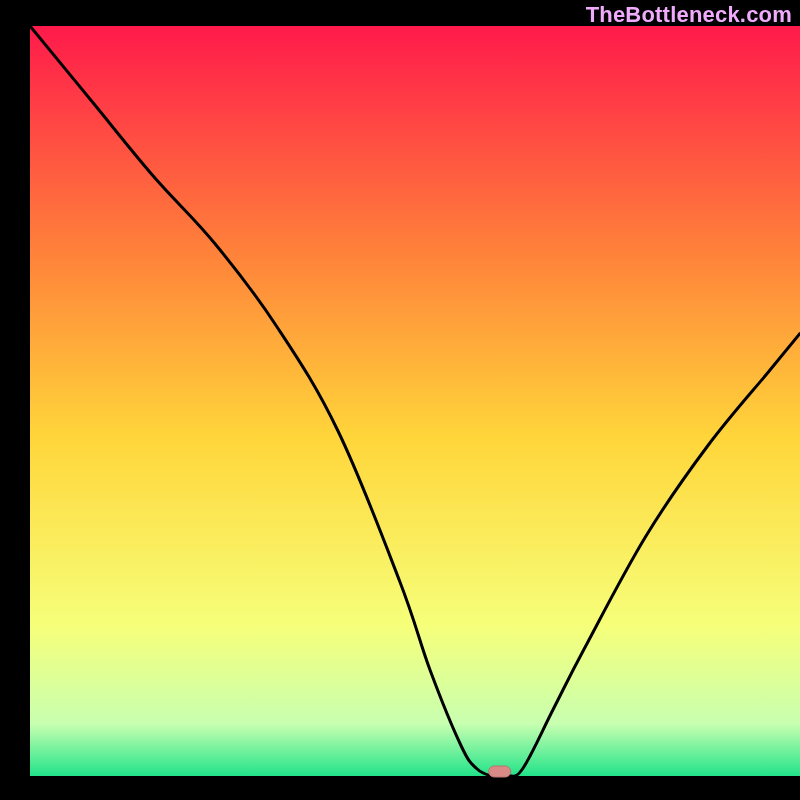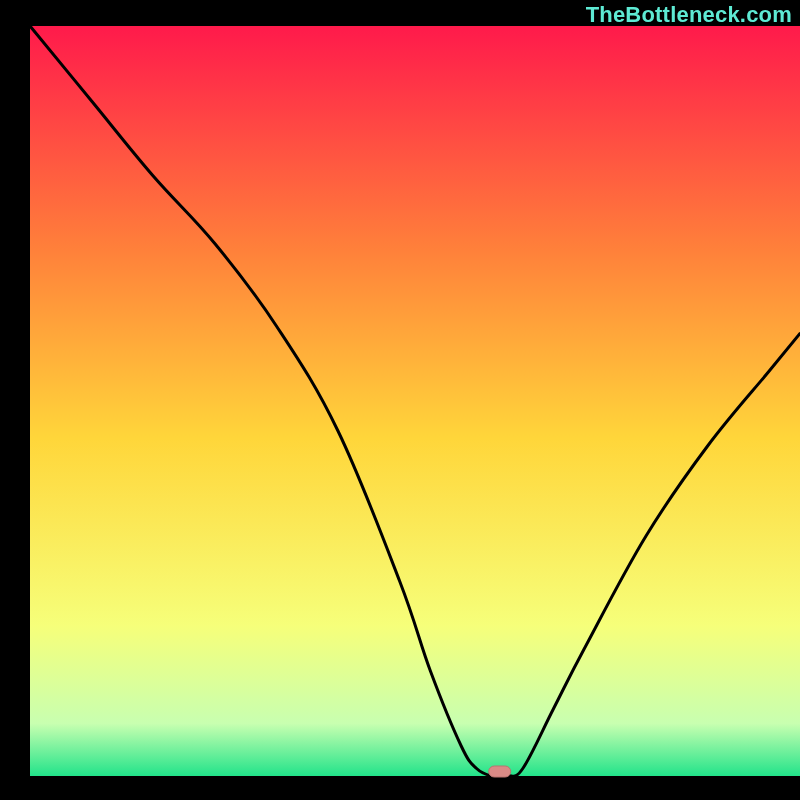--- a/index.html
+++ b/index.html
@@ -14,21 +14,21 @@
   .frame {
     position: relative;
     width: 800px;
     height: 800px;
     box-sizing: border-box;
   }
   .watermark {
     position: absolute;
     top: 2px;
     right: 8px;
-    color: #5eead4;
+    color: #f0abfc;
     font-size: 22px;
     font-weight: 600;
     letter-spacing: 0.2px;
     z-index: 10;
     user-select: none;
   }
   svg.plot {
     display: block;
   }
 </style>

